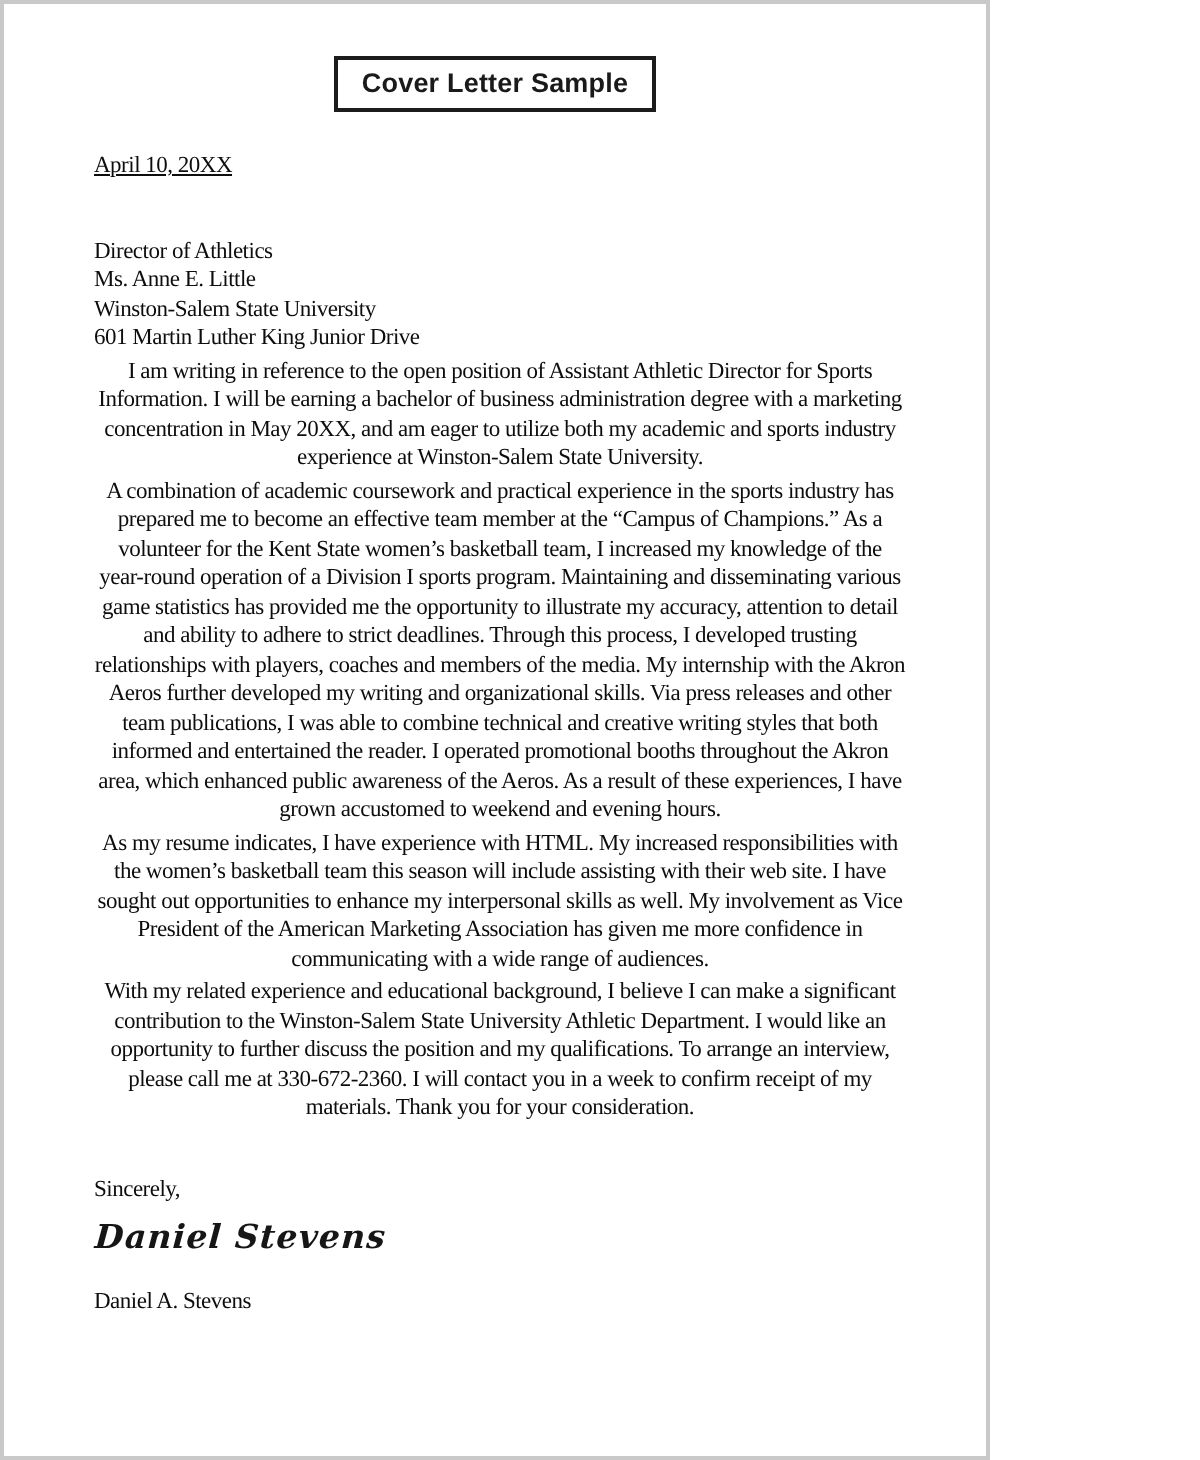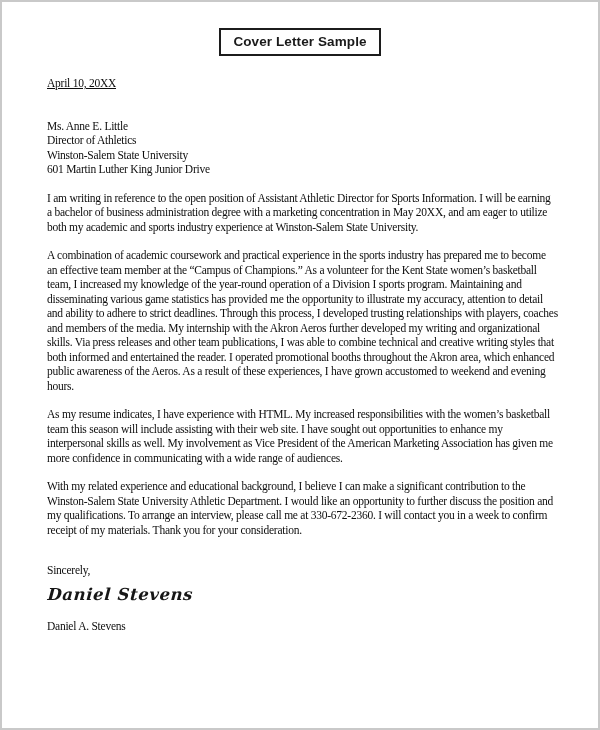--- a/index.html
+++ b/index.html
@@ -5,21 +5,21 @@
   * { margin: 0; padding: 0; box-sizing: border-box; }
   html, body { background: #ffffff; }
   body {
     width: 600px;
     height: 730px;
     font-family: "Liberation Serif", serif;
     color: #0d0d0d;
     overflow: hidden;
   }
   .page {
-    width: 600px;
+    width: 495px;
     height: 730px;
     background: #ffffff;
     border: 2px solid #c9c9c9;
     position: relative;
   }
   .title-wrap {
     text-align: center;
     padding-top: 26px;
   }
   .title-box {
@@ -37,21 +37,21 @@
     margin: 20px 40px 0 45px;
     font-size: 11.5px;
     line-height: 14.5px;
     letter-spacing: -0.25px;
   }
   .address-block div,
   .recipient-block div { line-height: 14.5px; }
   .date-line { margin-top: 14px; text-decoration: underline; }
   .recipient-block { margin-top: 28px; }
   .salutation { margin-top: 15px; }
-  .content p { margin-top: 14px; }
+  .content p { margin-top: 2px; text-align: center; }
   .closing { margin-top: 26px; }
   .sig-script {
     margin-top: 10px;
     font-family: "DejaVu Serif", serif;
     font-style: italic;
     font-weight: bold;
     font-size: 16.5px;
     letter-spacing: 0.6px;
     color: #161616;
     transform: skewX(-4deg);
@@ -71,22 +71,22 @@
   </div>
 
   <div class="content">
 
     <div class="address-block">
     </div>
 
     <div class="date-line">April 10, 20XX</div>
 
     <div class="recipient-block">
+      <div>Director of Athletics</div>
       <div>Ms. Anne E. Little</div>
-      <div>Director of Athletics</div>
       <div>Winston-Salem State University</div>
       <div>601 Martin Luther King Junior Drive</div>
     </div>
 
 
     <p>I am writing in reference to the open position of Assistant Athletic Director for Sports Information. I will be earning a bachelor of business administration degree with a marketing concentration in May 20XX, and am eager to utilize both my academic and sports industry experience at Winston-Salem State University.</p>
 
     <p>A combination of academic coursework and practical experience in the sports industry has prepared me to become an effective team member at the “Campus of Champions.” As a volunteer for the Kent State women’s basketball team, I increased my knowledge of the year-round operation of a Division I sports program. Maintaining and disseminating various game statistics has provided me the opportunity to illustrate my accuracy, attention to detail and ability to adhere to strict deadlines. Through this process, I developed trusting relationships with players, coaches and members of the media. My internship with the Akron Aeros further developed my writing and organizational skills. Via press releases and other team publications, I was able to combine technical and creative writing styles that both informed and entertained the reader.  I operated promotional booths throughout the Akron area, which enhanced public awareness of the Aeros. As a result of these experiences, I have grown accustomed to weekend and evening hours.</p>
 
     <p>As my resume indicates, I have experience with HTML. My increased responsibilities with the women’s basketball team this season will include assisting with their web site. I have sought out opportunities to enhance my interpersonal skills as well. My involvement as Vice President of the American Marketing Association has given me more confidence in communicating with a wide range of audiences.</p>

